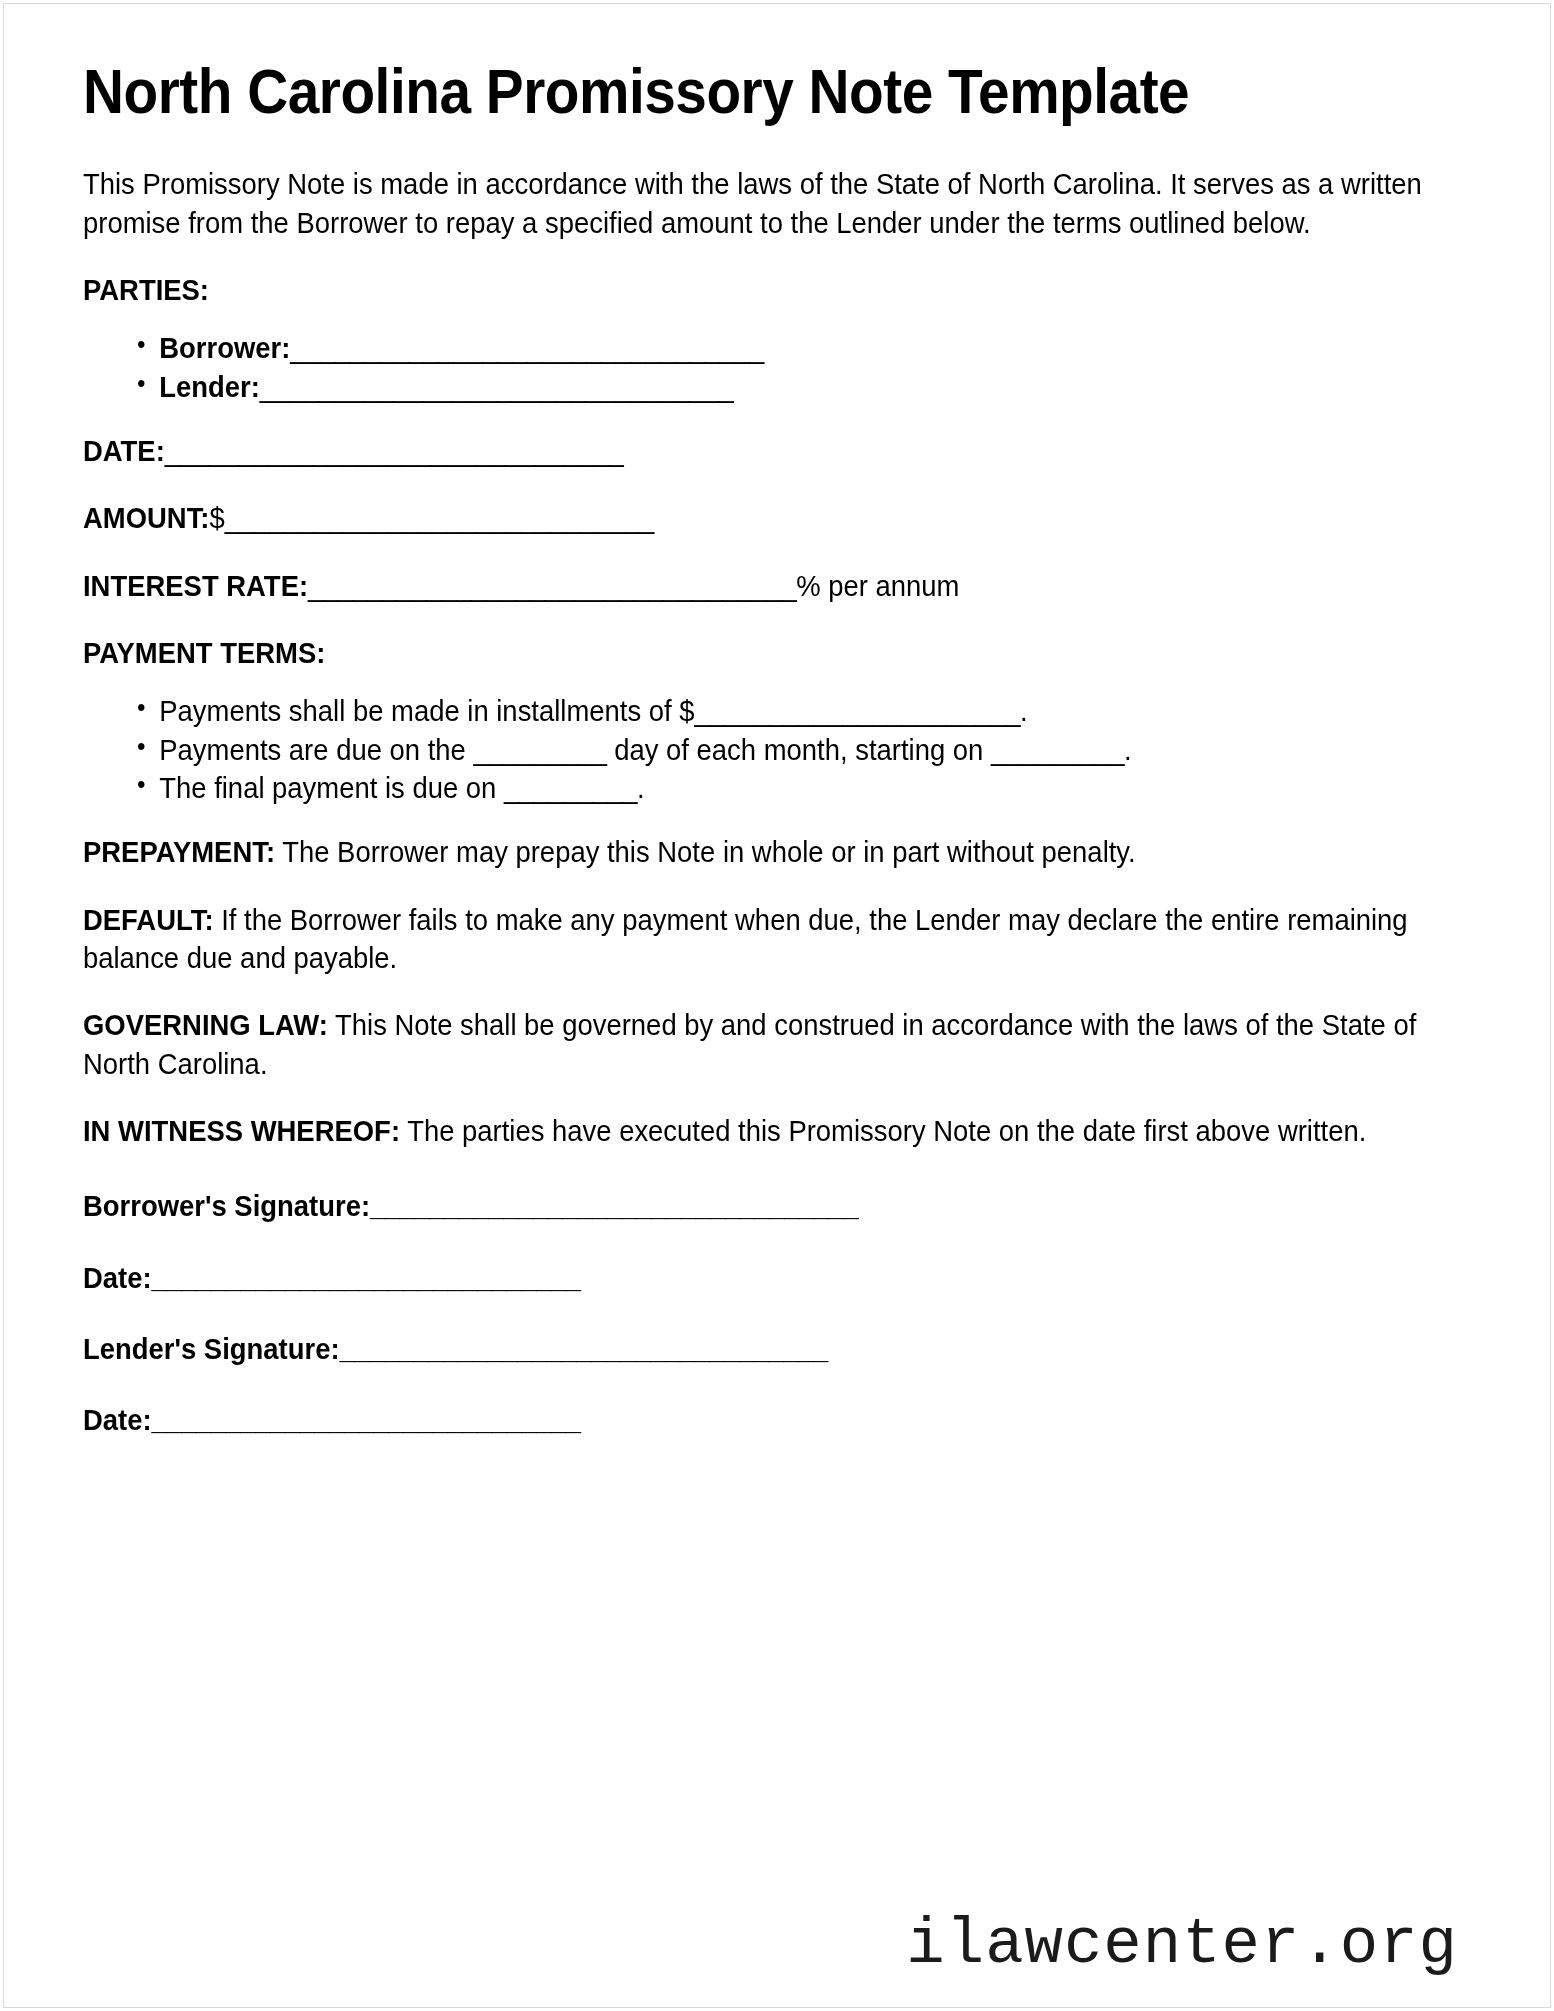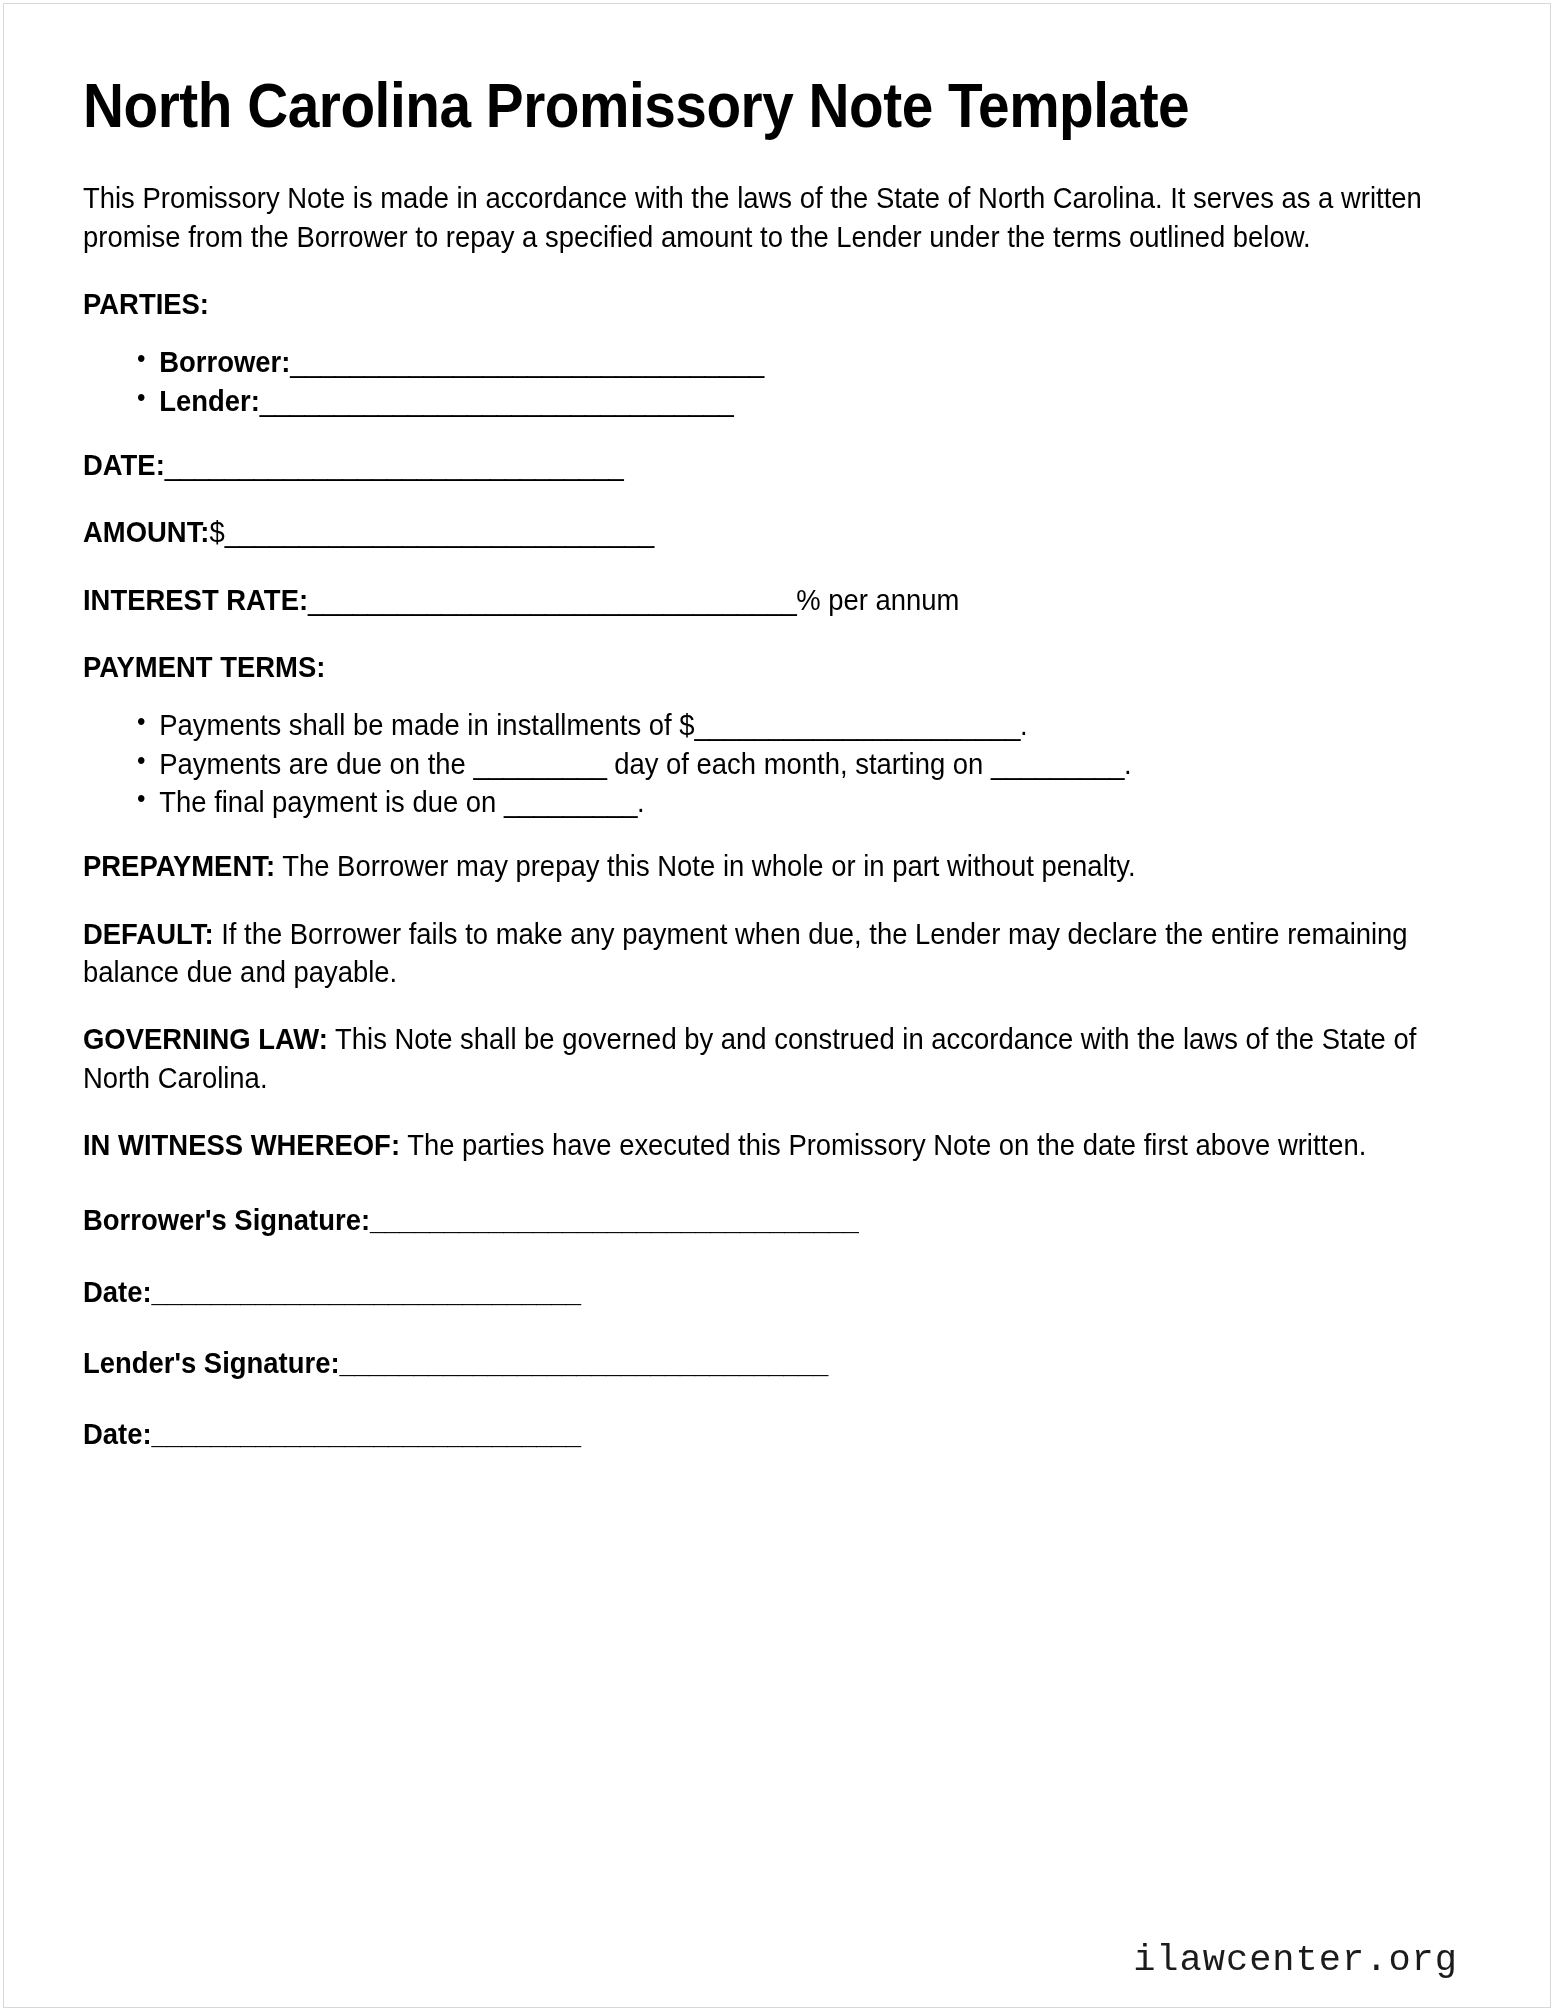--- a/index.html
+++ b/index.html
@@ -28,21 +28,21 @@
     pointer-events: none;
   }
 
   .page {
     position: absolute;
     left: 0;
     top: 0;
     width: 1554px;
     height: 2011px;
     box-sizing: border-box;
-    padding: 70px 100px 0 83px;
+    padding: 56px 100px 0 83px;
   }
 
   
   .doc-title {
     font-family: "Liberation Sans Narrow", "Liberation Sans", sans-serif;
     font-weight: bold;
     font-size: 63px;
     line-height: 1.13;
     letter-spacing: -0.5px;
     margin: 0 0 38px 0;
@@ -118,21 +118,21 @@
   .sig-line .fill { font-weight: bold; }
 
   .block-gap-lg { height: 8px; }
 
   
   .footer-mark {
     position: absolute;
     right: 96px;
     bottom: 30px;
     font-family: "Liberation Mono", "DejaVu Sans Mono", monospace;
-    font-size: 37px;
+    font-size: 64px;
     color: #1b1b1b;
     letter-spacing: 1px;
     white-space: nowrap;
   }
 </style>
 </head>
 <body>
 
 <div class="page-frame"></div>
 

